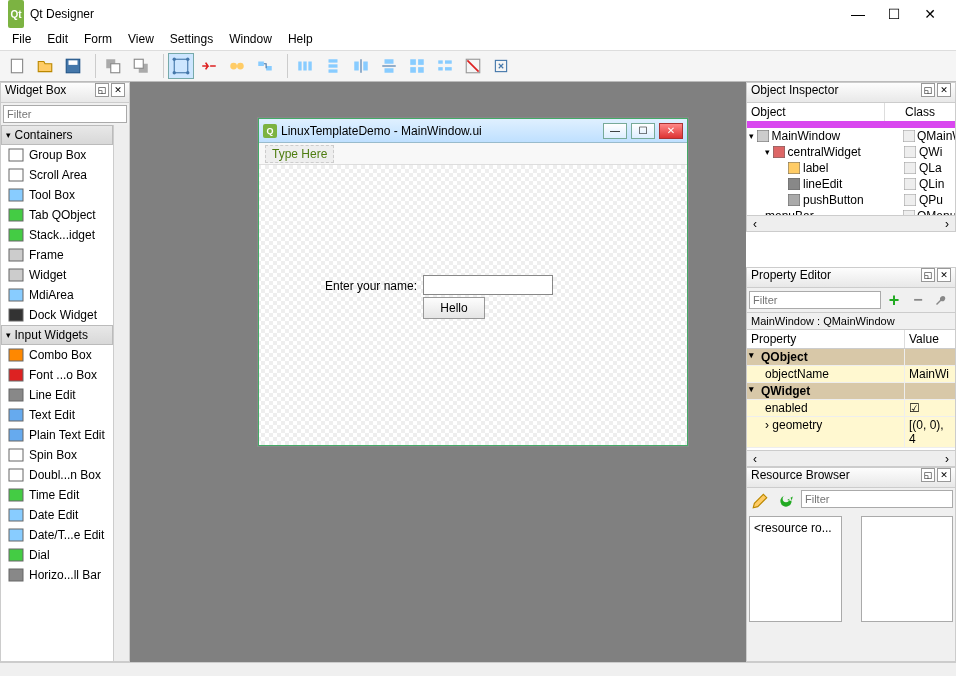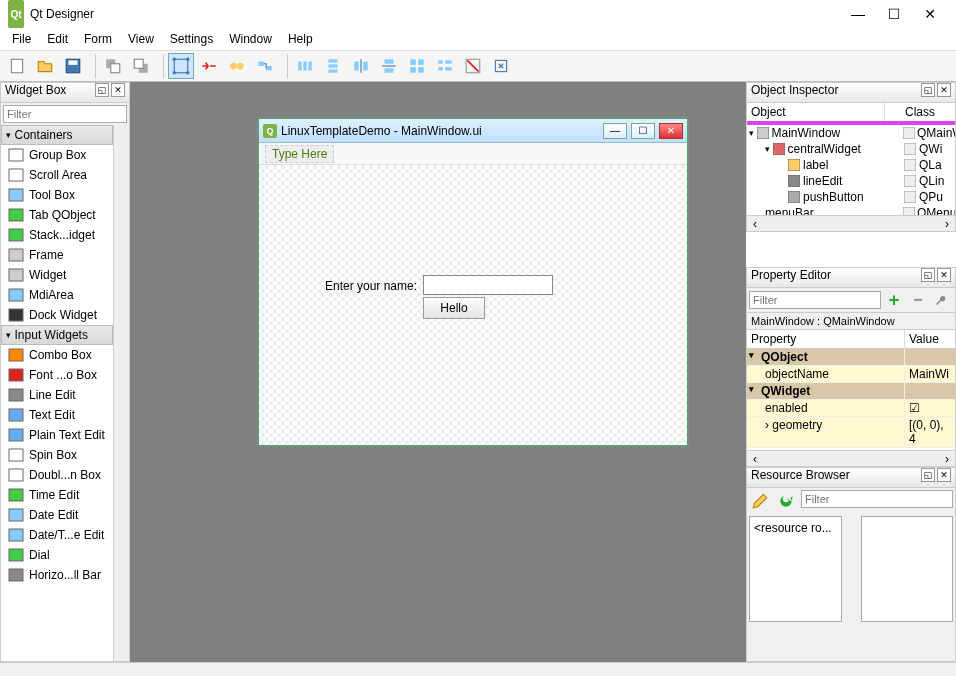--- a/index.html
+++ b/index.html
@@ -55,21 +55,21 @@
 .design-menubar .type-here { color: #4d7c0f; background:#eee; border:1px dashed #ccc; padding:1px 6px;}
 .design-canvas { flex:1; background: repeating-conic-gradient(#eee 0% 25%, transparent 0% 50%) 50% / 8px 8px; height: calc(100% - 46px); position:relative;}
 .design-canvas .dots { position:absolute; inset:0; background-image: radial-gradient(#bbb 0.5px, transparent 0.5px); background-size: 10px 10px; }
 .design-label { position:absolute; left:66px; top:114px; }
 .design-input { position:absolute; left:164px; top:110px; width:130px; height:20px; background:#fff;border:1px solid #888;}
 .design-button { position:absolute; left:164px; top:132px; width:62px; height:22px; background:linear-gradient(#fdfdfd,#e5e5e5); border:1px solid #999; display:flex;align-items:center;justify-content:center;}
 
 
 .right { width: 210px; display:flex; flex-direction:column;}
 .obj-tree { background:#fff; overflow:auto; font-size:11px; flex:1;}
-.obj-header { display:flex; border-bottom:4px solid #d946ef; font-weight:normal;gap:16px;}
+.obj-header { display:flex; border-bottom:7px solid #d946ef; font-weight:normal;gap:16px;}
 .obj-header .col1 { flex:1; padding:2px 4px; border-right:1px solid #ddd;}
 .obj-header .col2 { width: 54px; padding:2px 4px;}
 .obj-row { display:flex; }
 .obj-row .col1 { flex:1; padding:1px 2px; display:flex;align-items:center;gap:2px; overflow:hidden;white-space:nowrap;}
 .obj-row .col2 { width: 54px; padding:1px 2px; display:flex;align-items:center;gap:2px;overflow:hidden;white-space:nowrap;}
 .obj-row .icon { width:14px;height:14px;display:flex;align-items:center;justify-content:center;}
 .obj-row .indent0{padding-left:2px;} .obj-row .indent1{padding-left:18px;} .obj-row .indent2{padding-left:40px;}
 .obj-tree .caret{font-size:9px;}
 
 .prop-filter-row { display:flex; gap:2px; padding:2px; align-items:center;}

